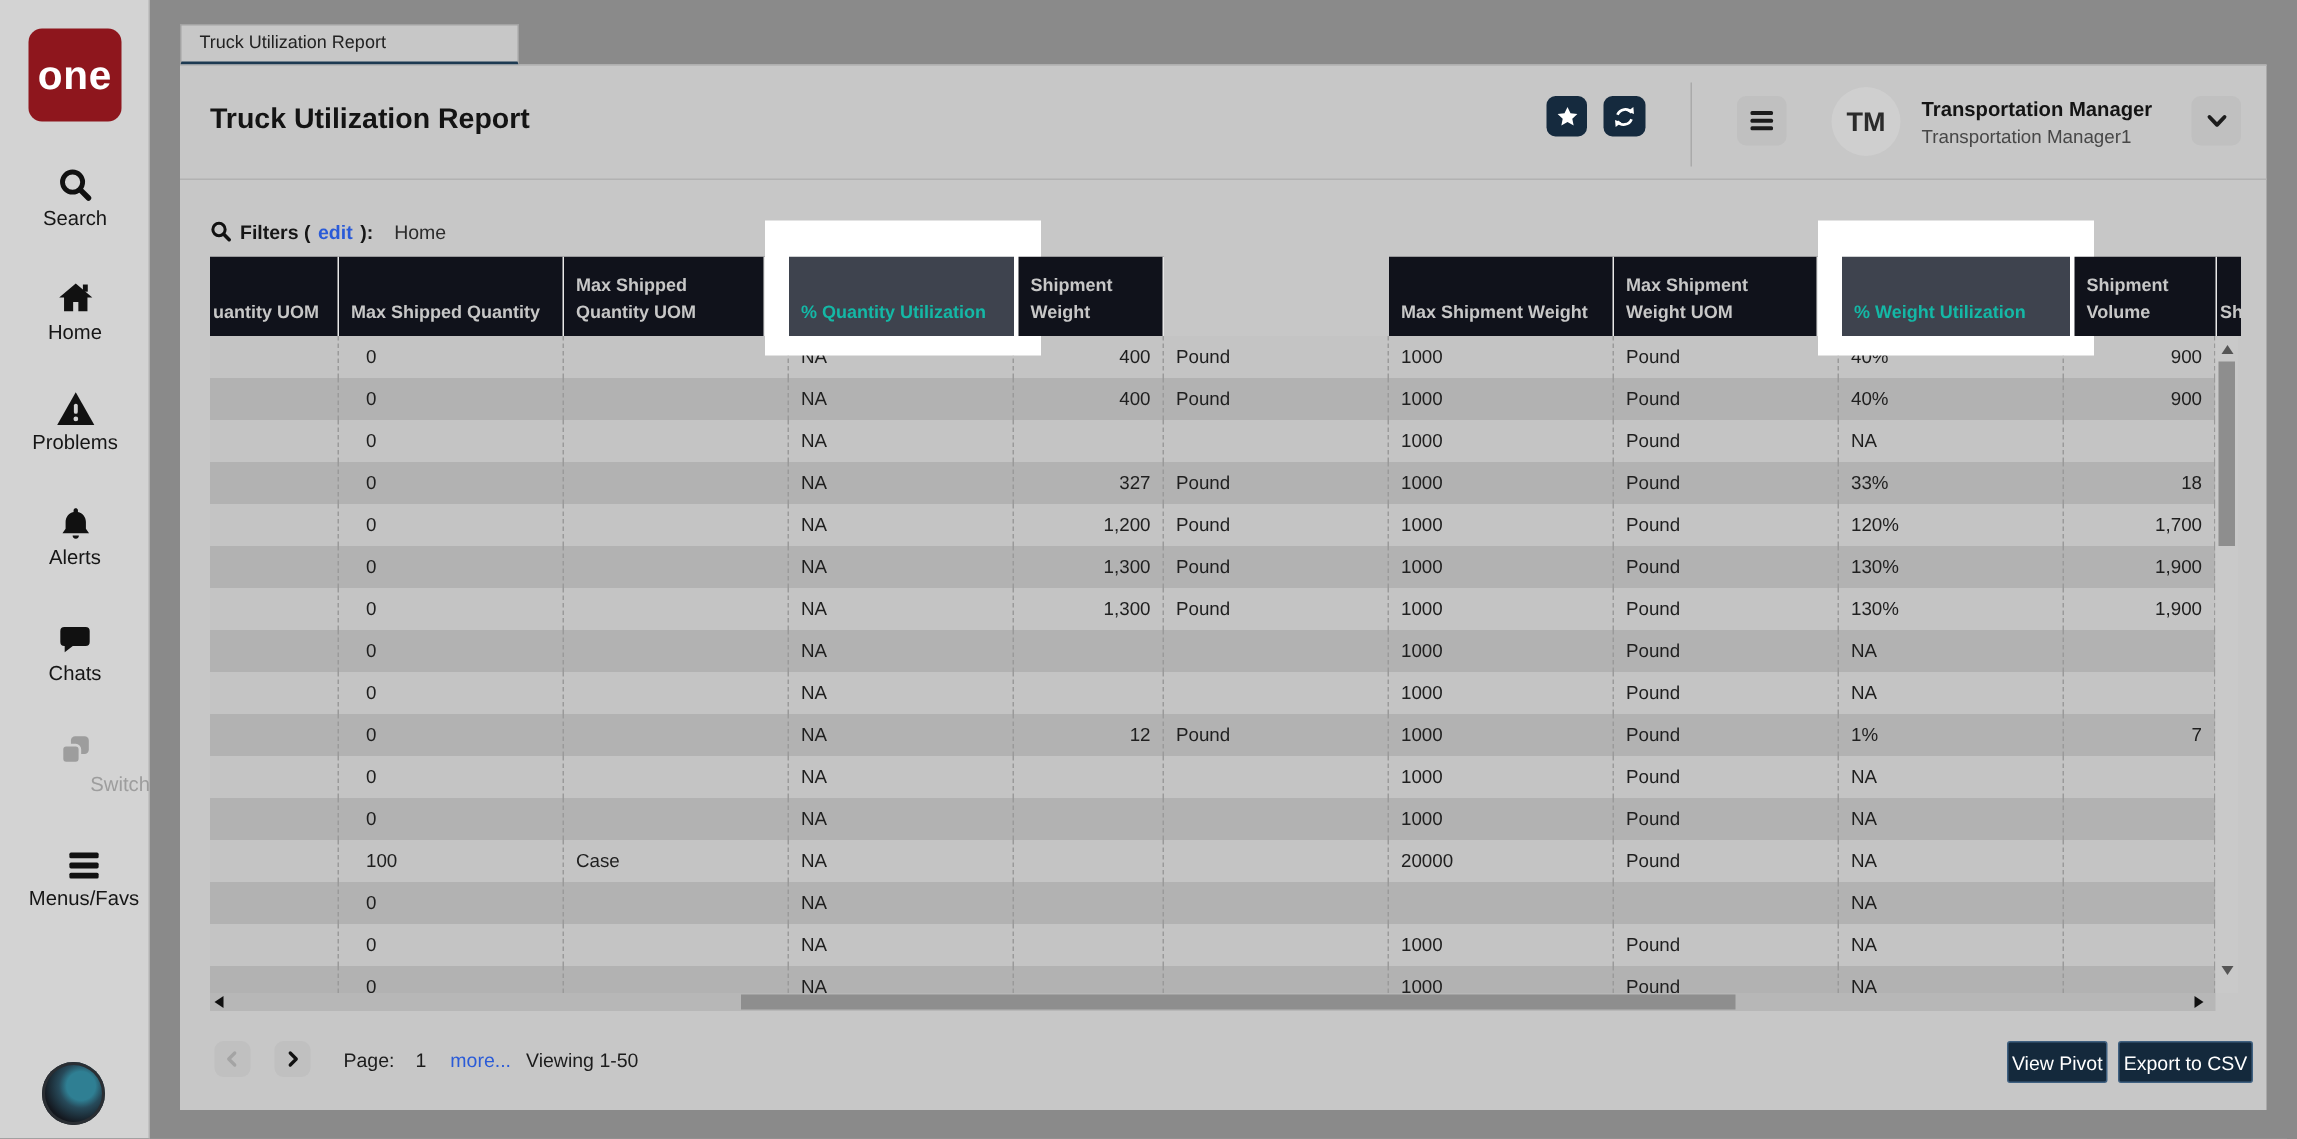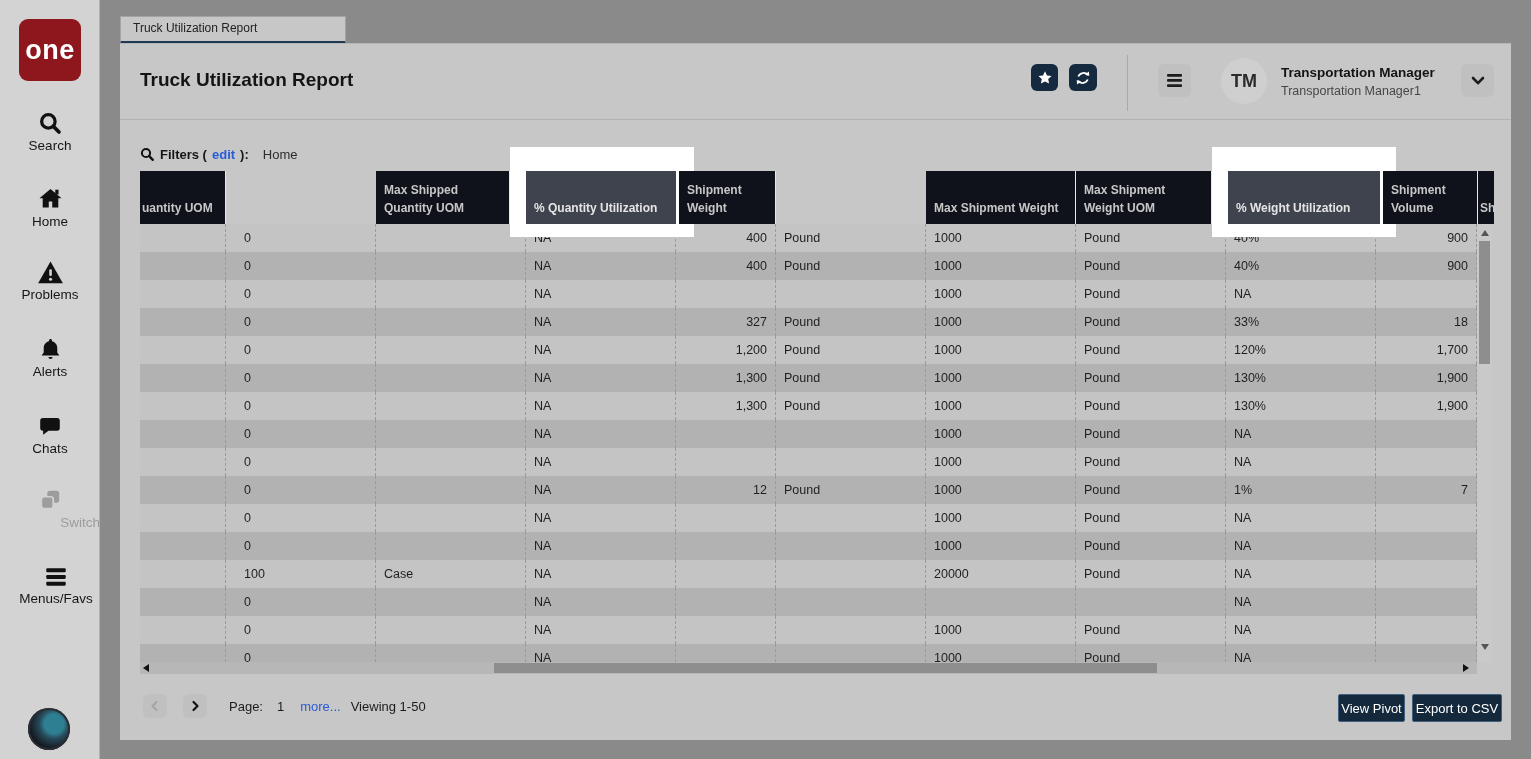--- a/index.html
+++ b/index.html
@@ -54,21 +54,21 @@
   .filters .edit { color:#2a5bd8; font-weight:bold; }
   .filters .fvalue { margin-left:14px; color:#2c2c2c; }
 
   
   .thead { position:absolute; left:20px; top:127px; width:1354px; height:53px;
            overflow:hidden; }
   .hcell { position:absolute; top:0; height:53px; background:#10121b;
            border-right:1px solid #e8e8e8; color:#c7c7c7; font-size:12px;
            font-weight:bold; display:flex; align-items:flex-end;
            padding:5px 8px 7px 8px; line-height:1.45; z-index:10; cursor:pointer; }
-  .hcell.hl { background:#3e434e; color:#e5e5e5; border-right:none;text-align:right; }
+  .hcell.hl { background:#3e434e; color:#14b8a6; border-right:none;text-align:right; }
   .hcell.c0 { padding-left:2px; } .hcell.c10 { padding-left:2px; border-right:none; }
   .tbody { position:absolute; left:20px; top:180px; width:1337px; height:438px;
            overflow:hidden; z-index:1; }
   .trow { position:relative; width:1337px; height:28px; background:#c4c4c4; }
   .trow.alt { background:#b2b2b2; }
   .bcell { position:absolute; top:0; height:28px; line-height:28px; font-size:12.5px;
            color:#1f1f1f; padding:0 8px; border-right:1px dashed #9a9a9a;
            overflow:hidden; white-space:nowrap; }
   .bcell.right { text-align:right; }
   .bcell.c1 { padding-left:18px; }
@@ -230,20 +230,23 @@
       <span class="flabel">Filters (</span>
         <span class="flabel edit">edit</span>
         <span class="flabel">):</span>
       <span class="fvalue">Home</span>
     </div>
 
     <div class="thead">
         <div class="hcell c0" style="left: 0px; width: 86px;">
           <span>uantity UOM</span>
         </div>
+        <div class="hcell c1" style="left: 86px; width: 150px;">
+          <span>Max Shipped Quantity</span>
+        </div>
         <div class="hcell c2" style="left: 236px; width: 134px;">
           <span>Max Shipped Quantity UOM</span>
         </div>
         <div class="hcell c3 hl" style="left: 386px; width: 150px;">
           <span>% Quantity Utilization</span>
         </div>
         <div class="hcell c4" style="left: 539px; width: 97px;">
           <span>Shipment Weight</span>
         </div>
         <div class="hcell c6" style="left: 786px; width: 150px; text-align: center;">

